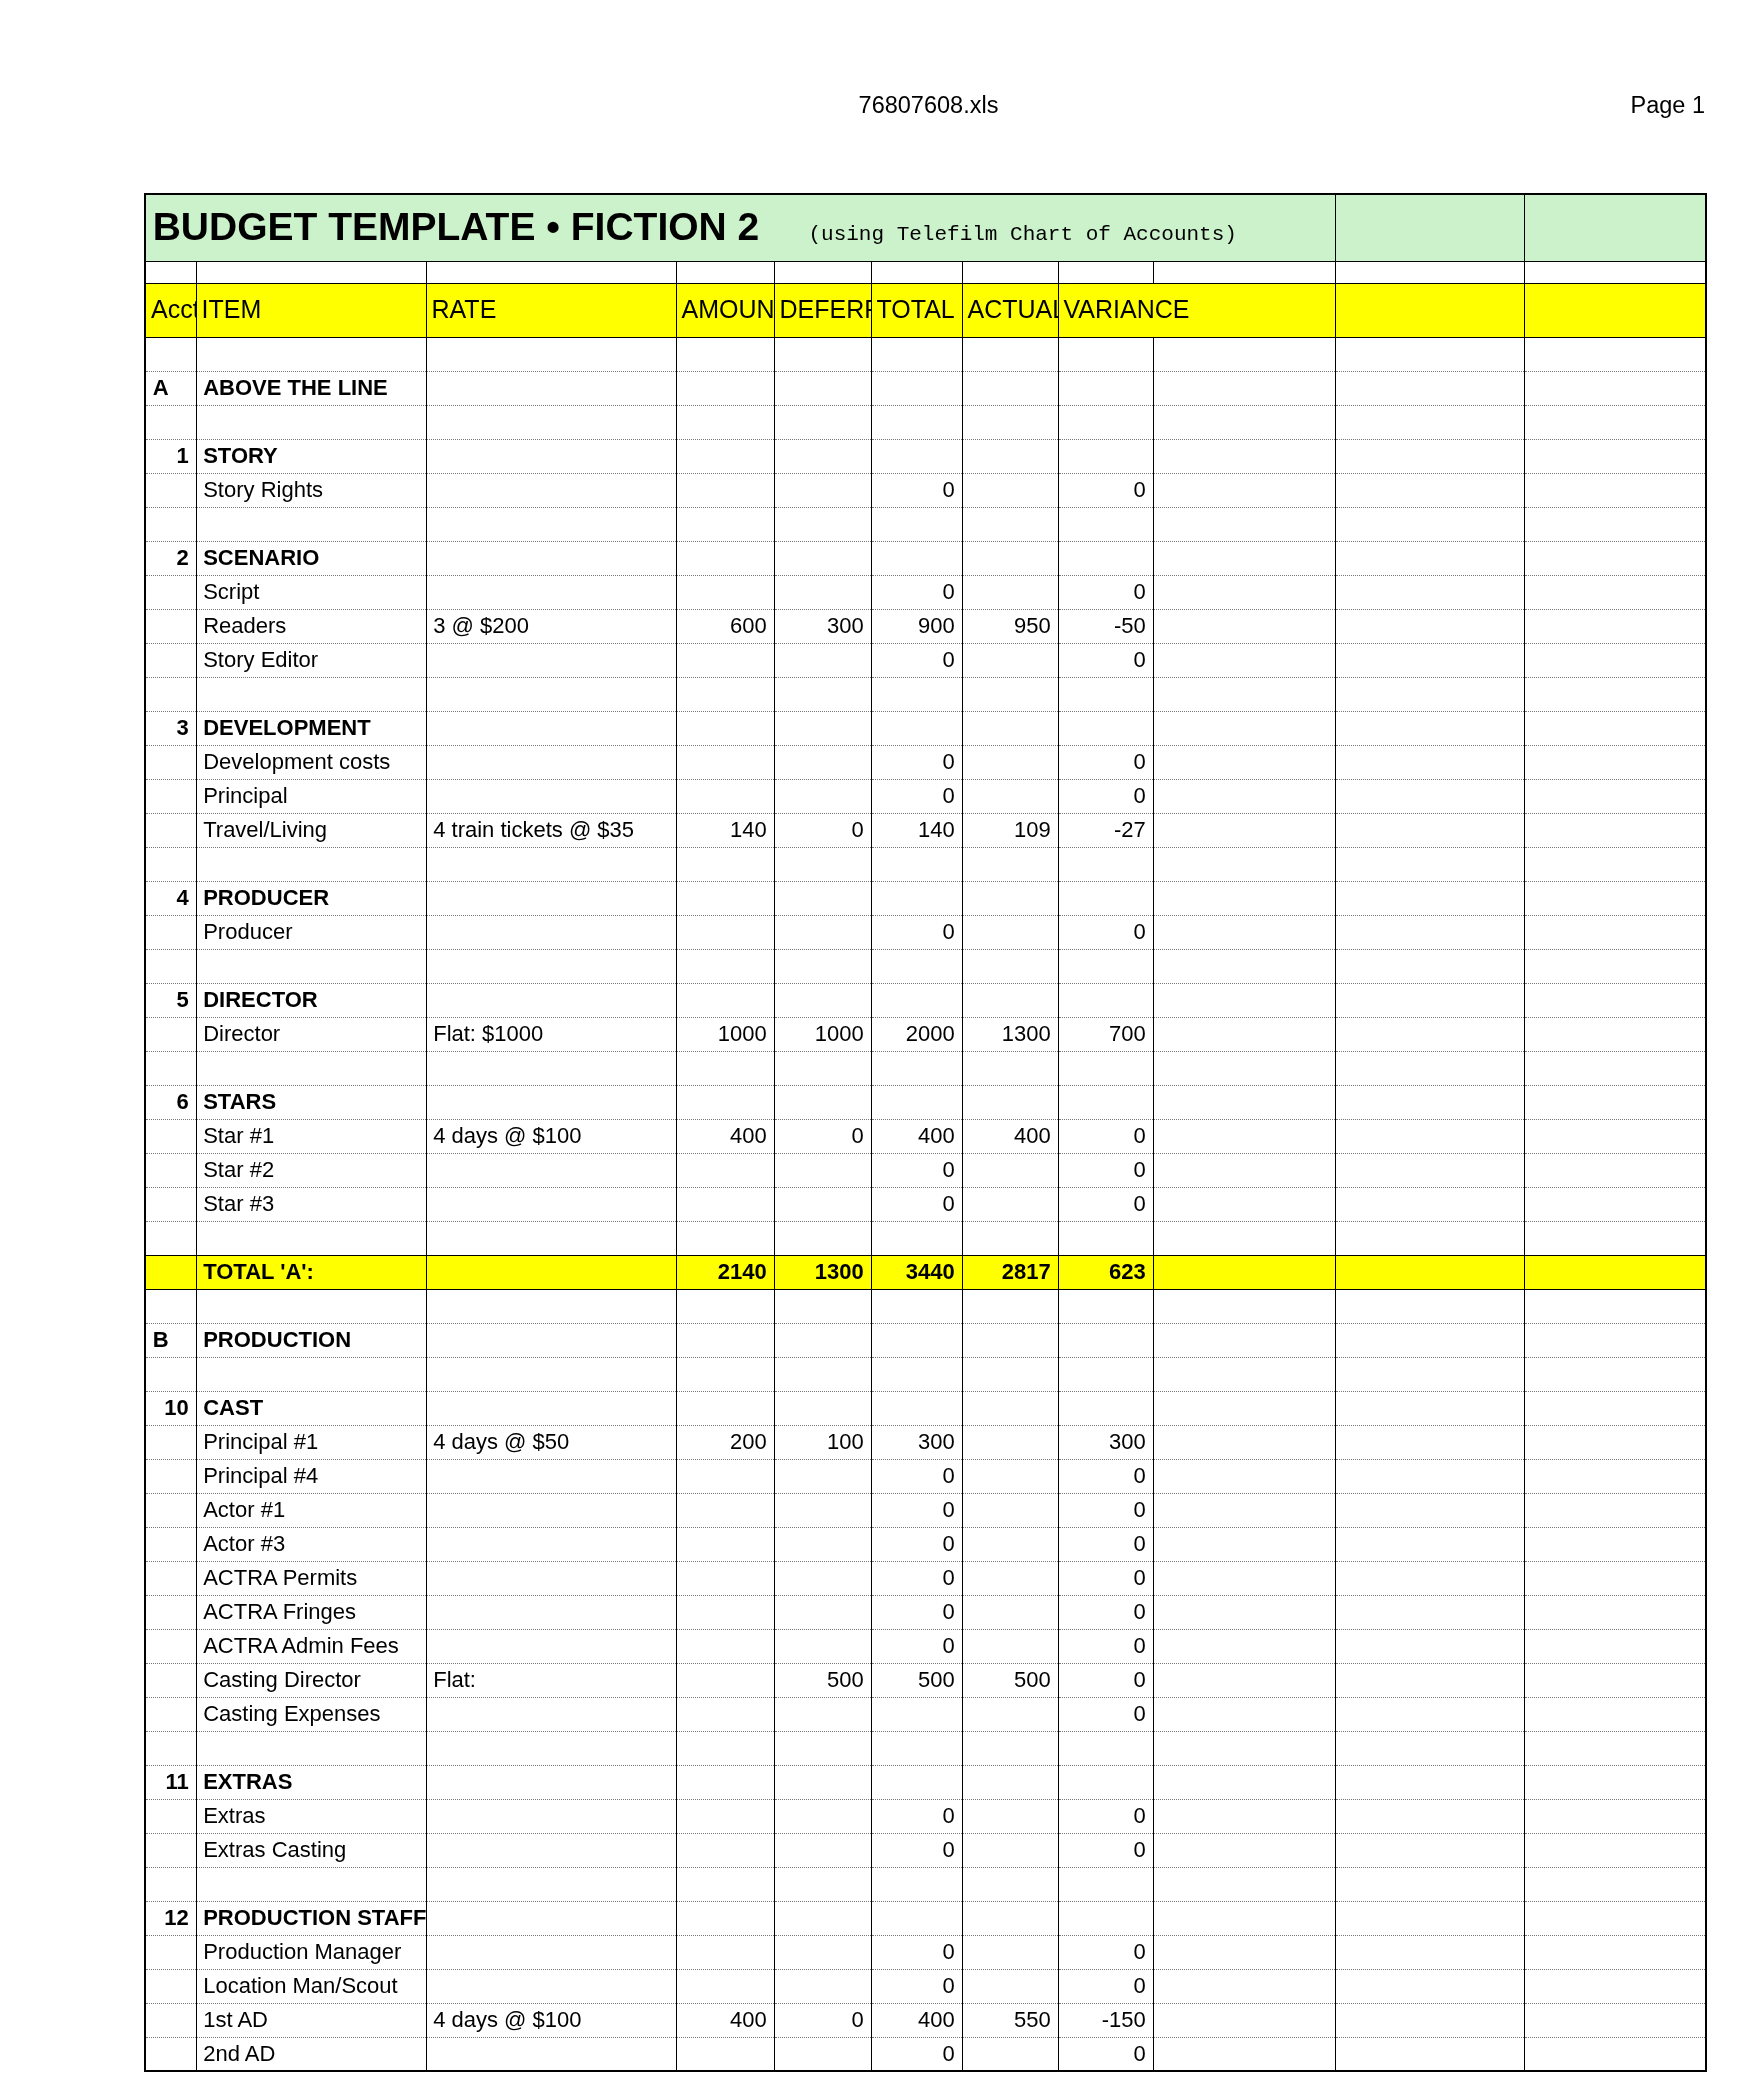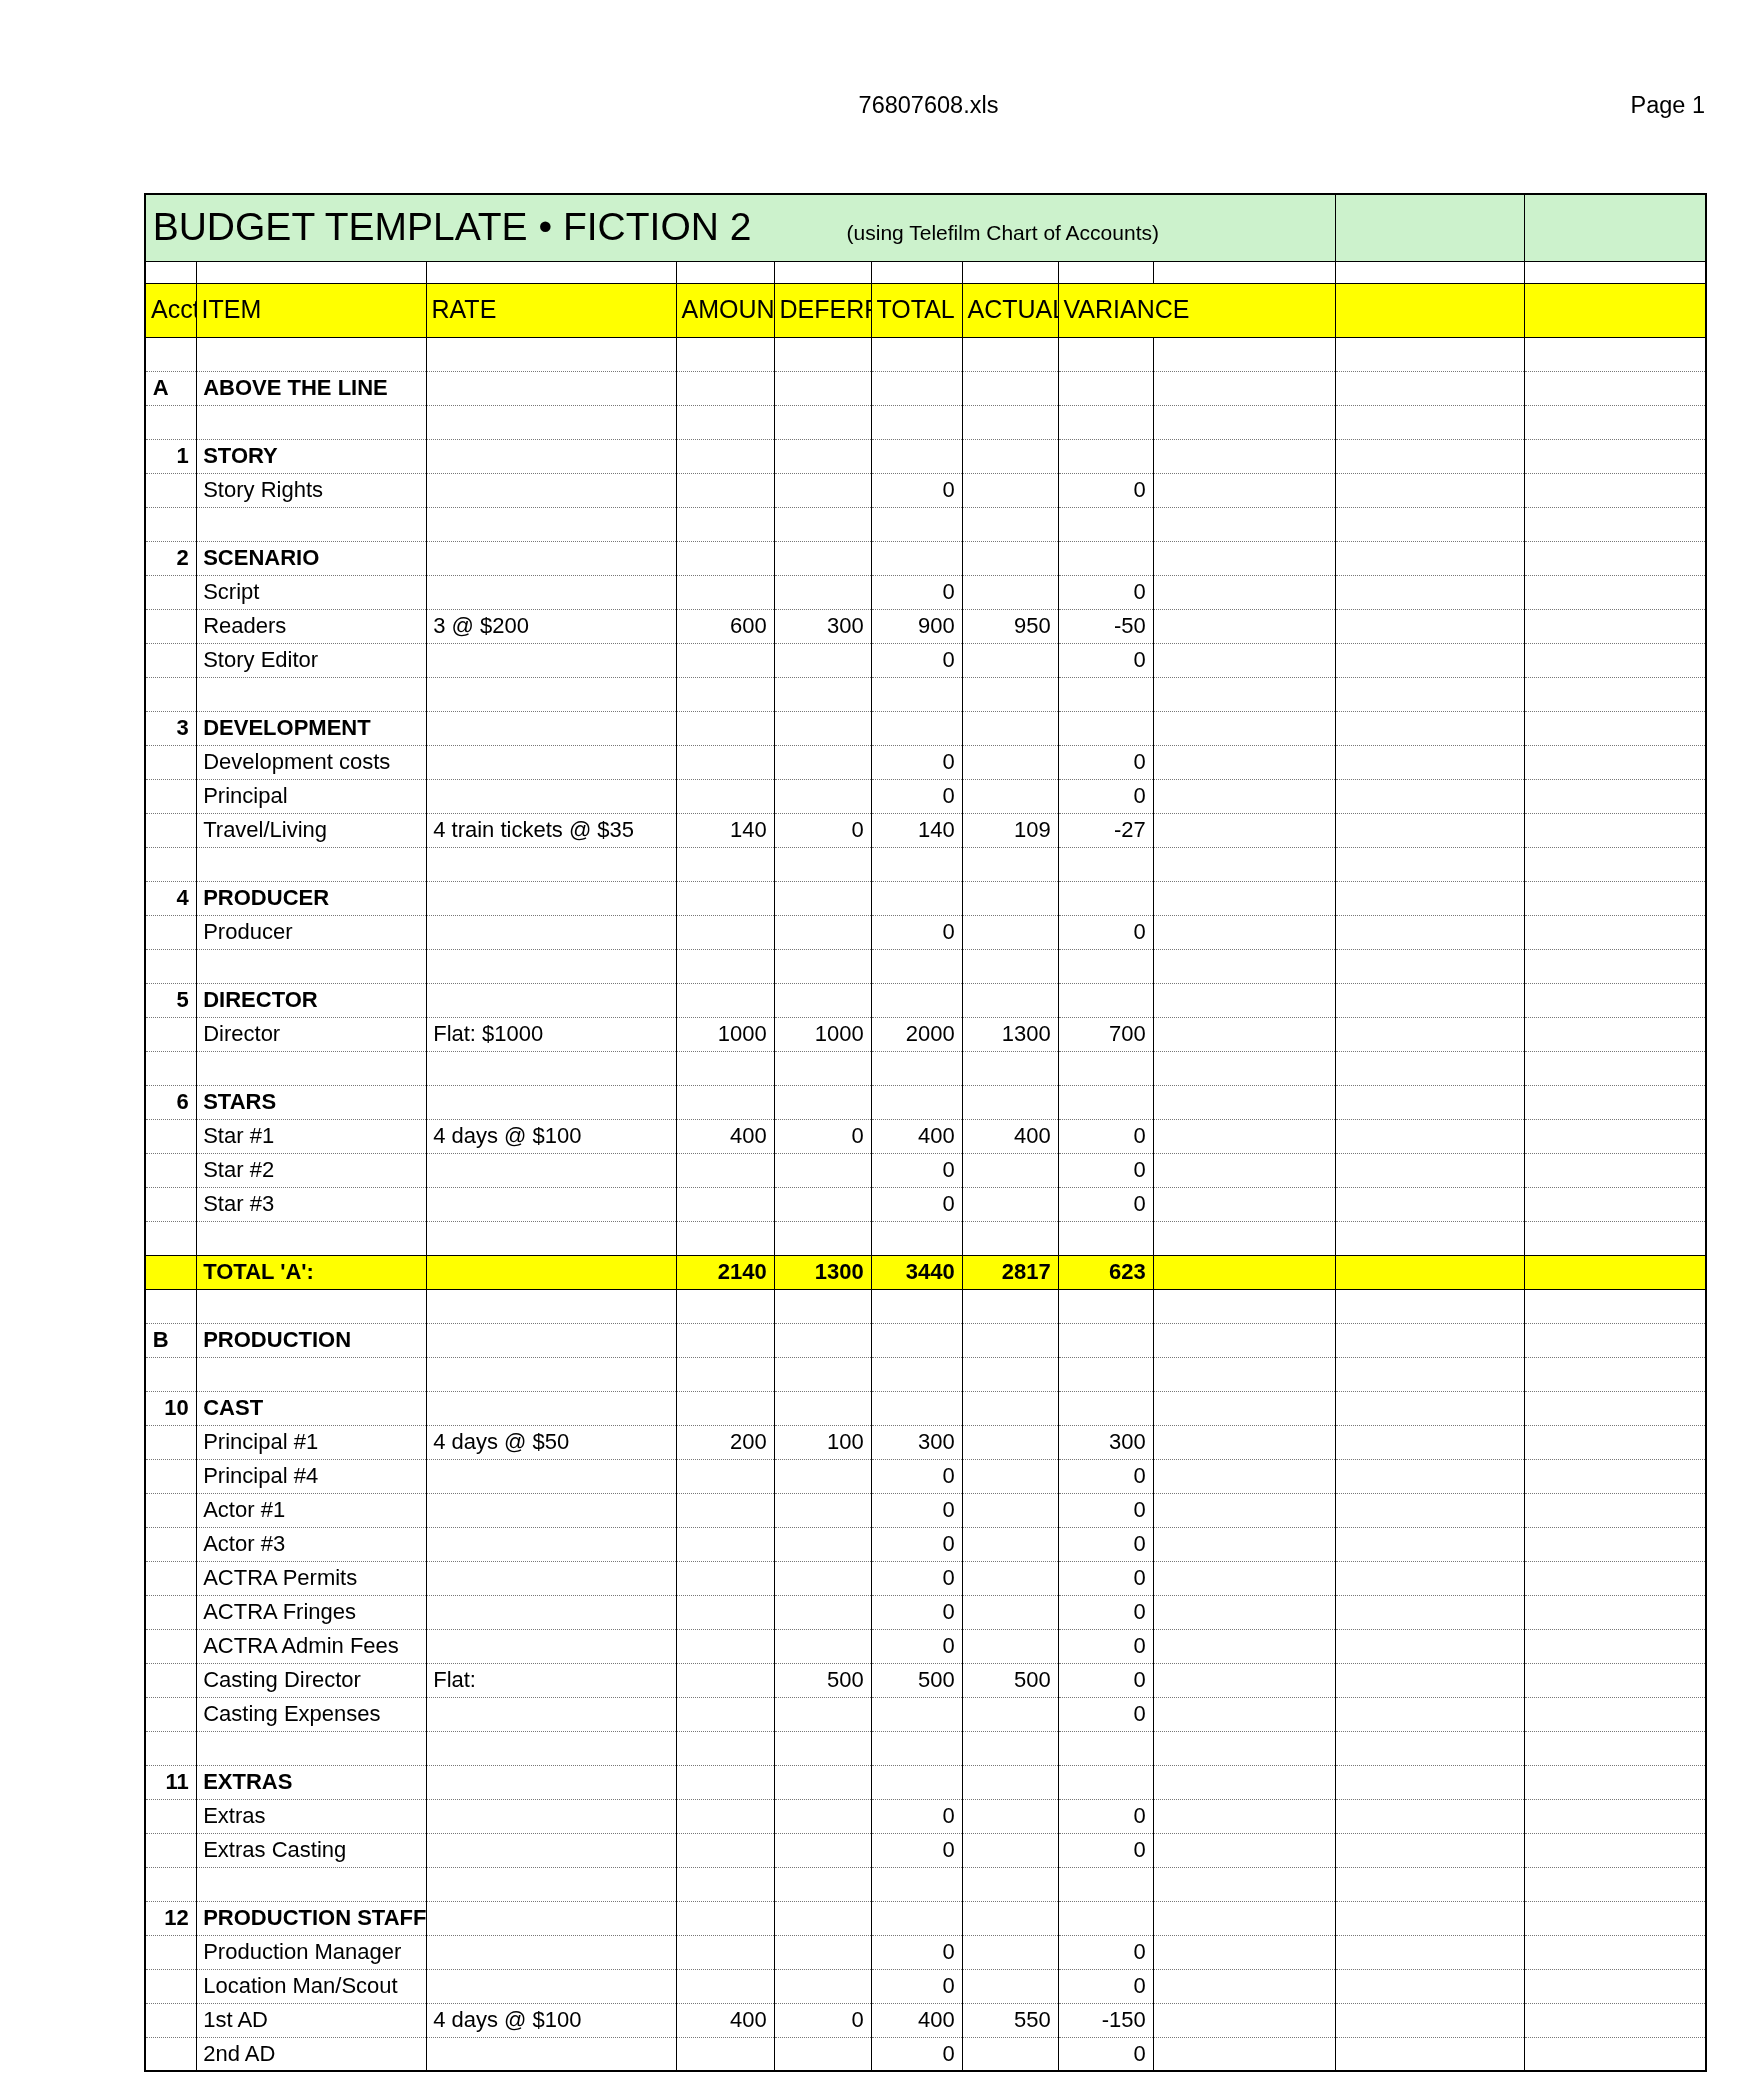--- a/index.html
+++ b/index.html
@@ -37,22 +37,22 @@
     border-top:0.8px solid #000;border-bottom:0.8px solid #000;
     font-size:25px;padding:0 5px;
   }
   tr.r-total td{
     background:var(--yellow-bg,#ffff00);
     font-weight:bold;
     border-top:0.8px solid #000;border-bottom:0.8px solid #000;
   }
   tr.r-section td{font-weight:bold;}
 
-  .title-main{font-size:39px;font-weight:normal;}
-  .title-sub{font-size:21px;margin-left:89px;font-weight:normal;}
+  .title-main{font-size:39px;font-weight:bold;}
+  .title-sub{font-size:21px;margin-left:43px;font-weight:normal;font-family:Liberation Mono, monospace;}
   .al{text-align:left;}
   .ar{text-align:right;}
 </style>
 </head>
 <body>
 
 <div class="print-header">
   <span class="ph-filename">76807608.xls</span>
   <span class="ph-page">Page 1</span>
 </div>

